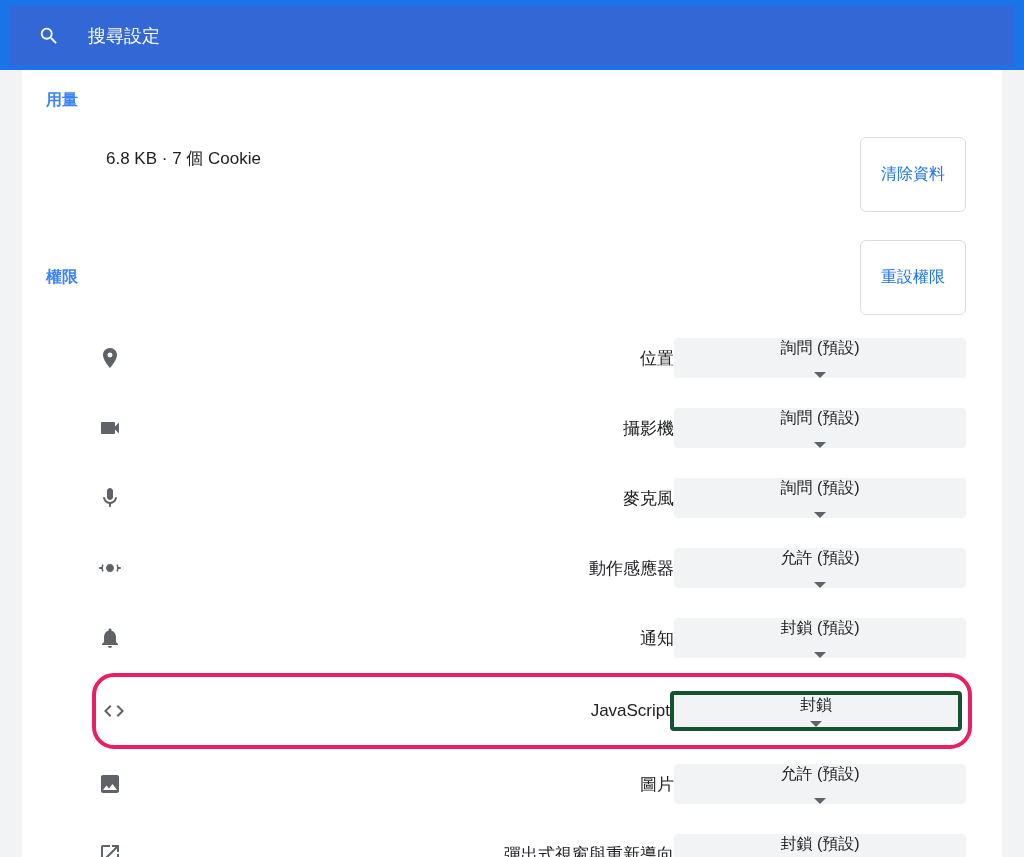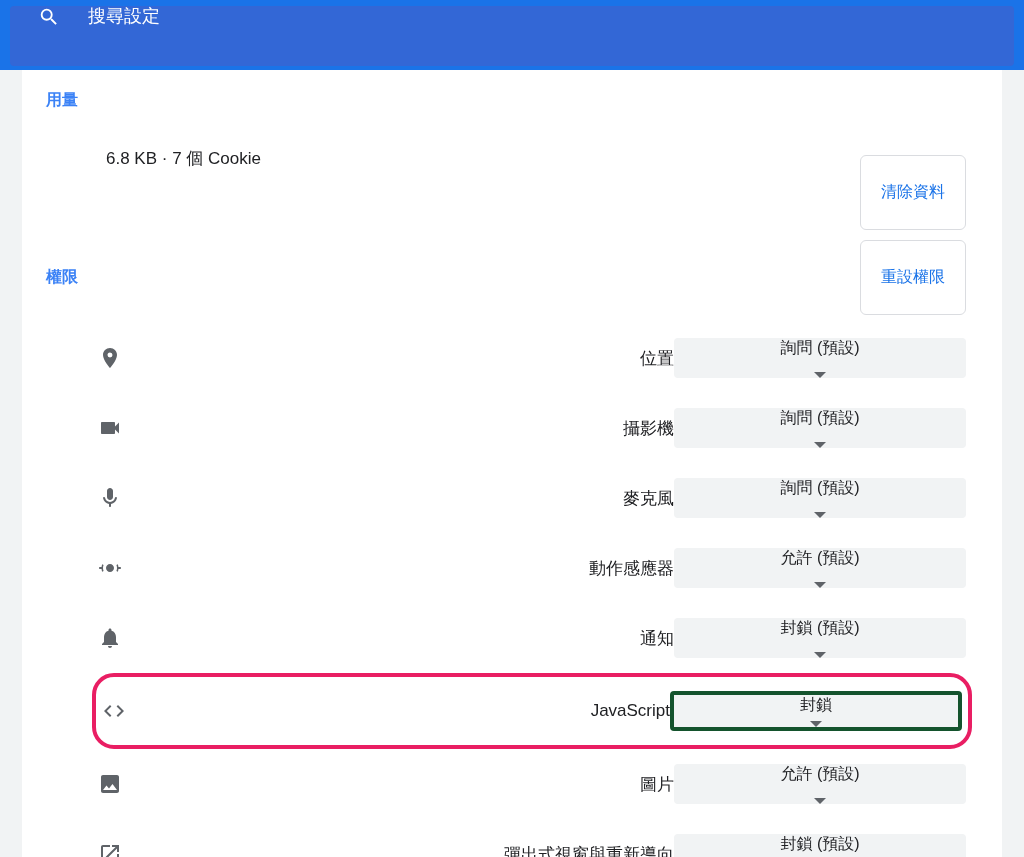--- a/index.html
+++ b/index.html
@@ -12,21 +12,21 @@
       background: #f1f3f4;
       width: 1024px;
       height: 857px;
       overflow: hidden;
     }
     .search-bar {
       background: #3367d6;
       height: 60px;
       padding: 0 28px;
       display: flex;
-      align-items: flex-start;
+      align-items: center;
       gap: 28px;
       border-radius: 4px;
       margin: 0 10px;
     }
     .blue-bg {
       background: #1a73e8;
       height: 70px;
       padding-top: 6px;
     }
     .search-icon {
@@ -143,21 +143,21 @@
     <path d="M15.5 14h-.79l-.28-.27A6.471 6.471 0 0016 9.5 6.5 6.5 0 109.5 16c1.61 0 3.09-.59 4.23-1.57l.27.28v.79l5 4.99L20.49 19l-4.99-5zm-6 0C7.01 14 5 11.99 5 9.5S7.01 5 9.5 5 14 7.01 14 9.5 11.99 14 9.5 14z"></path>
   </svg>
   <input class="search-input" type="text" placeholder="搜尋設定" style="">
 </div>
 </div>
 
 <div class="main">
   <div class="section-header">
     <div class="section-title">用量</div>
   </div>
-  <div style="display:flex;justify-content:space-between;align-items:flex-end;gap:25px;">
+  <div style="display:flex;justify-content:space-between;align-items:center;gap:25px;">
     <div class="usage-text">6.8 KB · 7 個 Cookie</div>
     <button class="action-button">清除資料</button>
   </div>
 
   <div class="section-header" style="margin-top:10px;">
     <div class="section-title">權限</div>
     <button class="action-button">重設權限</button>
   </div>
 
   <div class="perm-row">

